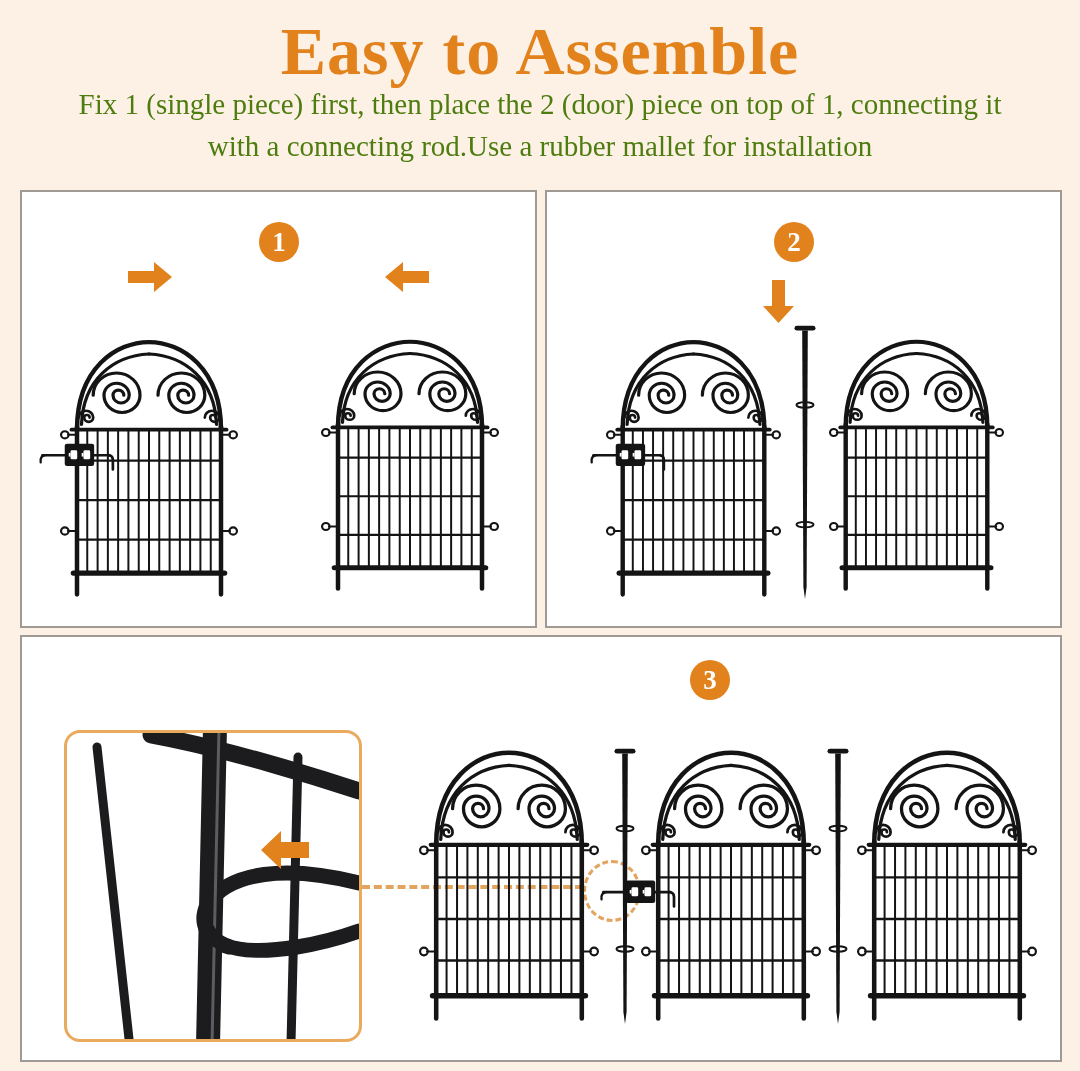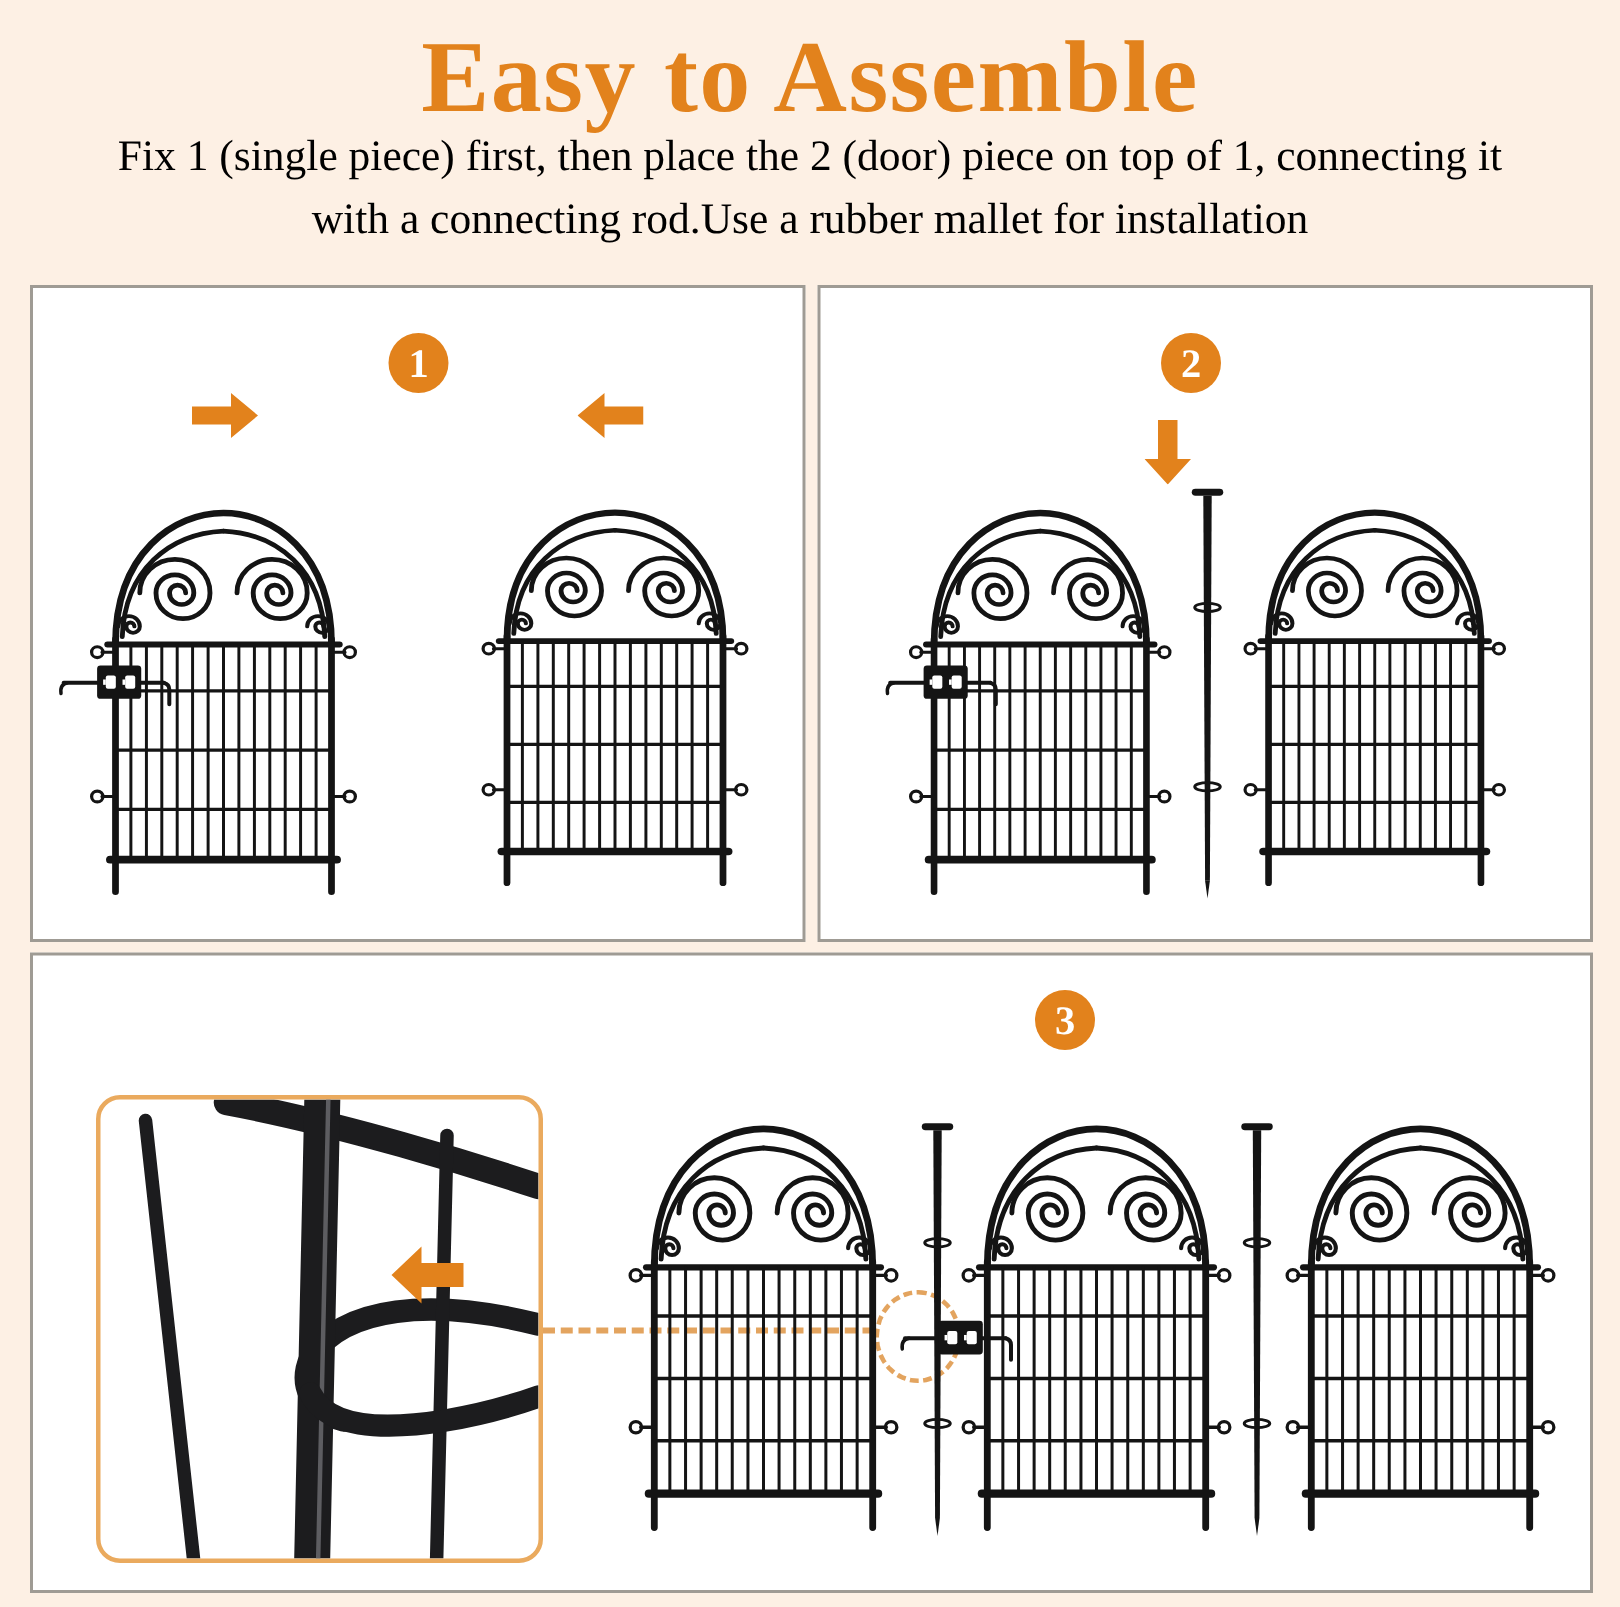--- a/index.html
+++ b/index.html
@@ -8,21 +8,21 @@
     background:var(--background,#fdf0e4);
     font-family:"Liberation Serif",serif;
   }
   .title{
     position:absolute;top:12px;left:0;width:100%;text-align:center;
     font-size:68px;font-weight:bold;color:var(--accent,#e2821c);margin:0;
     letter-spacing:1px;
   }
   .sub{
     position:absolute;left:0;width:100%;text-align:center;
-    font-size:29px;color:#000000;margin:0;
+    font-size:29px;color:#4d7c0f;margin:0;
   }
   .sub1{top:88px;}
   .sub2{top:130px;}
   .panel{
     position:absolute;background:#ffffff;
     border:2px solid var(--panelBorder,#9f9b94);
     box-sizing:content-box;
   }
   .p1{left:20px;top:190px;width:513px;height:434px;}
   .p2{left:545px;top:190px;width:513px;height:434px;}

